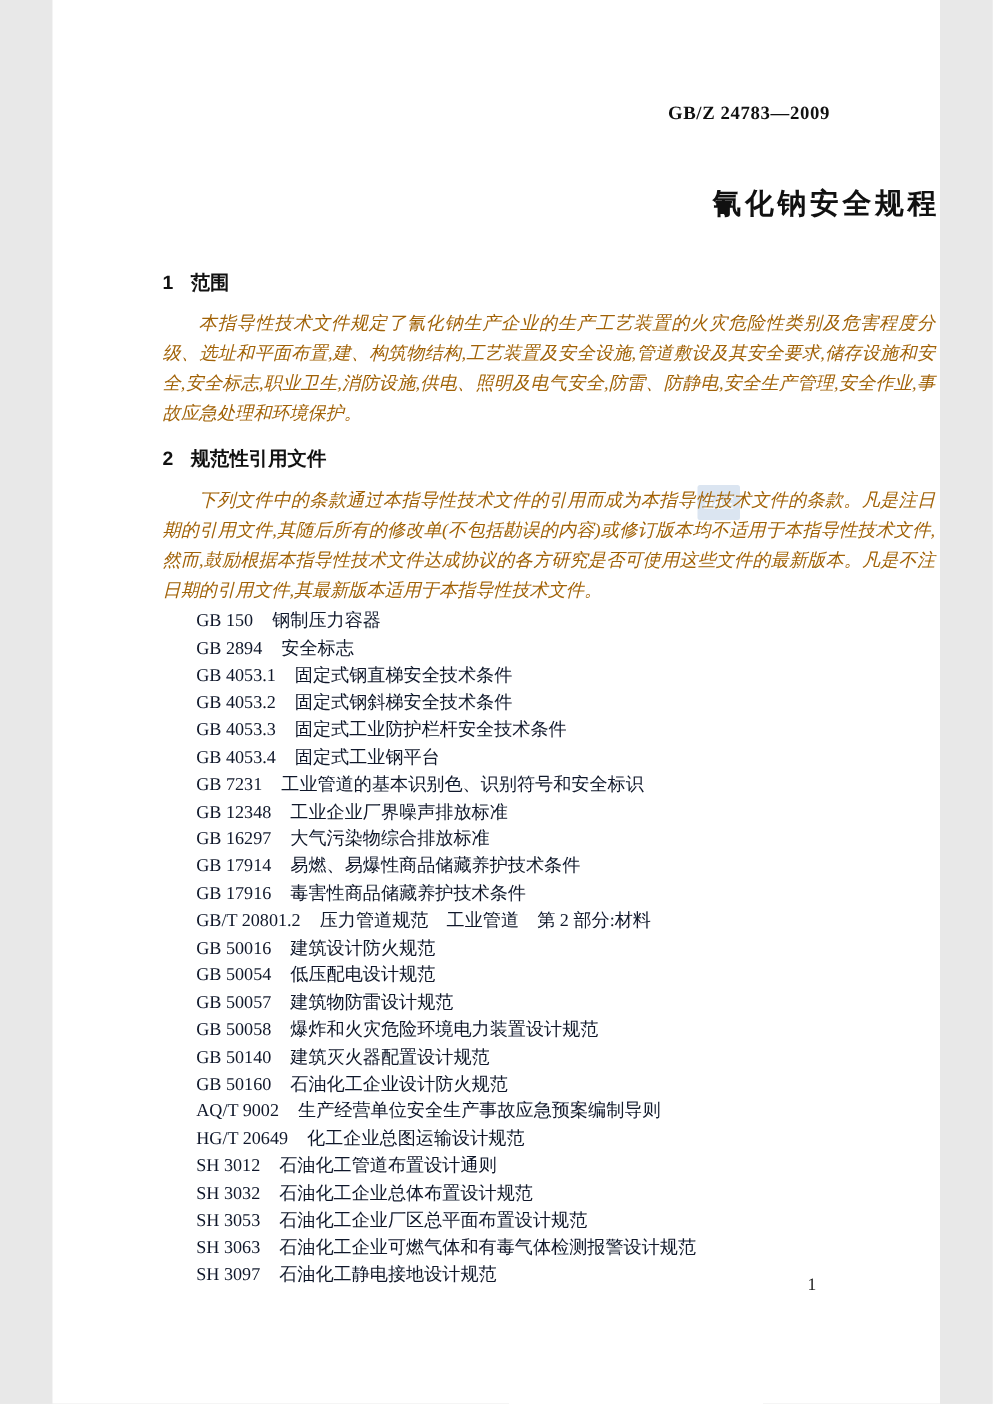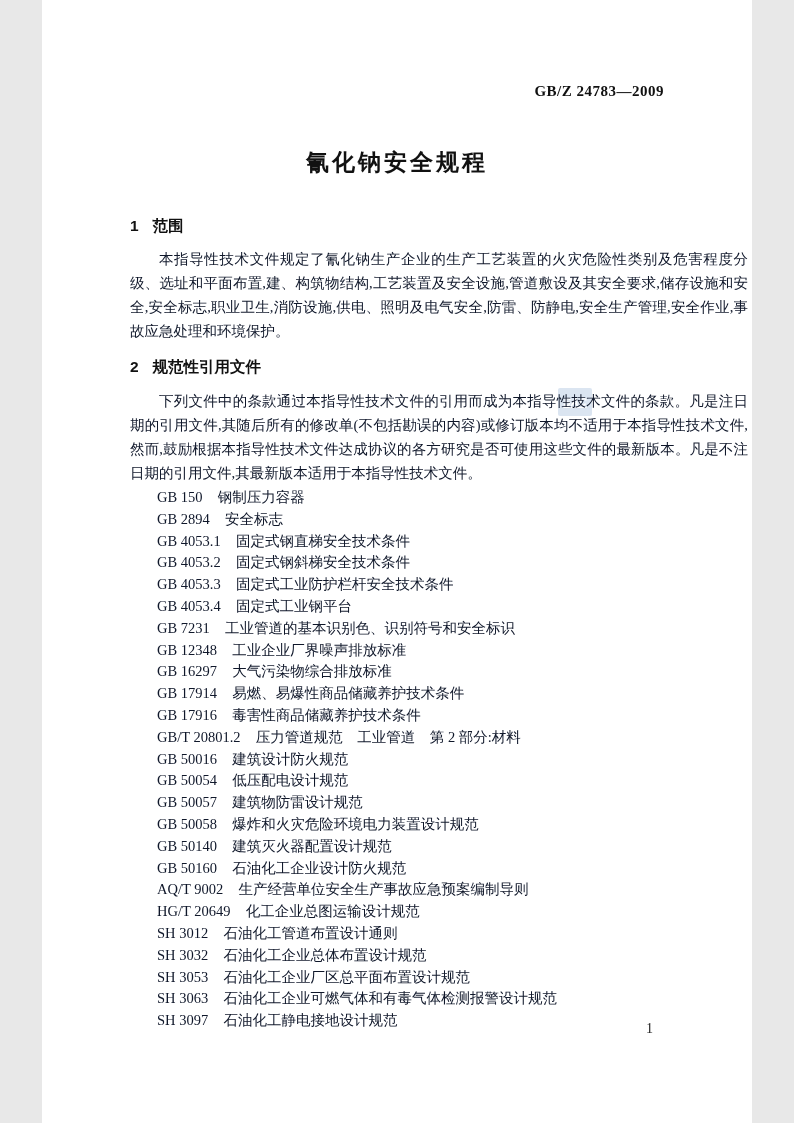--- a/index.html
+++ b/index.html
@@ -21,21 +21,21 @@
     font-weight: bold;
     font-size: 15px;
     letter-spacing: 0.5px;
     color: #111;
   }
   .doc-title {
     position: absolute;
     top: 147px;
     left: 0;
     right: 0;
-    text-align: center;
+    text-align: right;
     font-family: "Liberation Sans", "DejaVu Sans", sans-serif;
     font-weight: bold;
     font-size: 23px;
     letter-spacing: 3px;
     color: #111;
   }
   .content {
     position: absolute;
     top: 216px;
     left: 88px;
@@ -49,21 +49,22 @@
     margin: 0 0 10px 0;
   }
   .sec-heading .sec-num { margin-right: 0.9em; }
   .sec-heading.second { margin-top: 14px; margin-bottom: 11px; }
   .para {
     margin: 0;
     font-size: 14.5px;
     line-height: 24px;
     text-align: justify;
     text-indent: 2em;
-    color: #0f172a;
+    color: #a16207;
+    font-style: italic;
   }
   .ref-list { margin-top: 2px; padding-left: 27px; }
   .ref {
     font-size: 14.5px;
     line-height: 21.8px;
     white-space: nowrap;
     color: #0f172a;
   }
   .ref .rc { margin-right: 1.05em; }
   .watermark {

